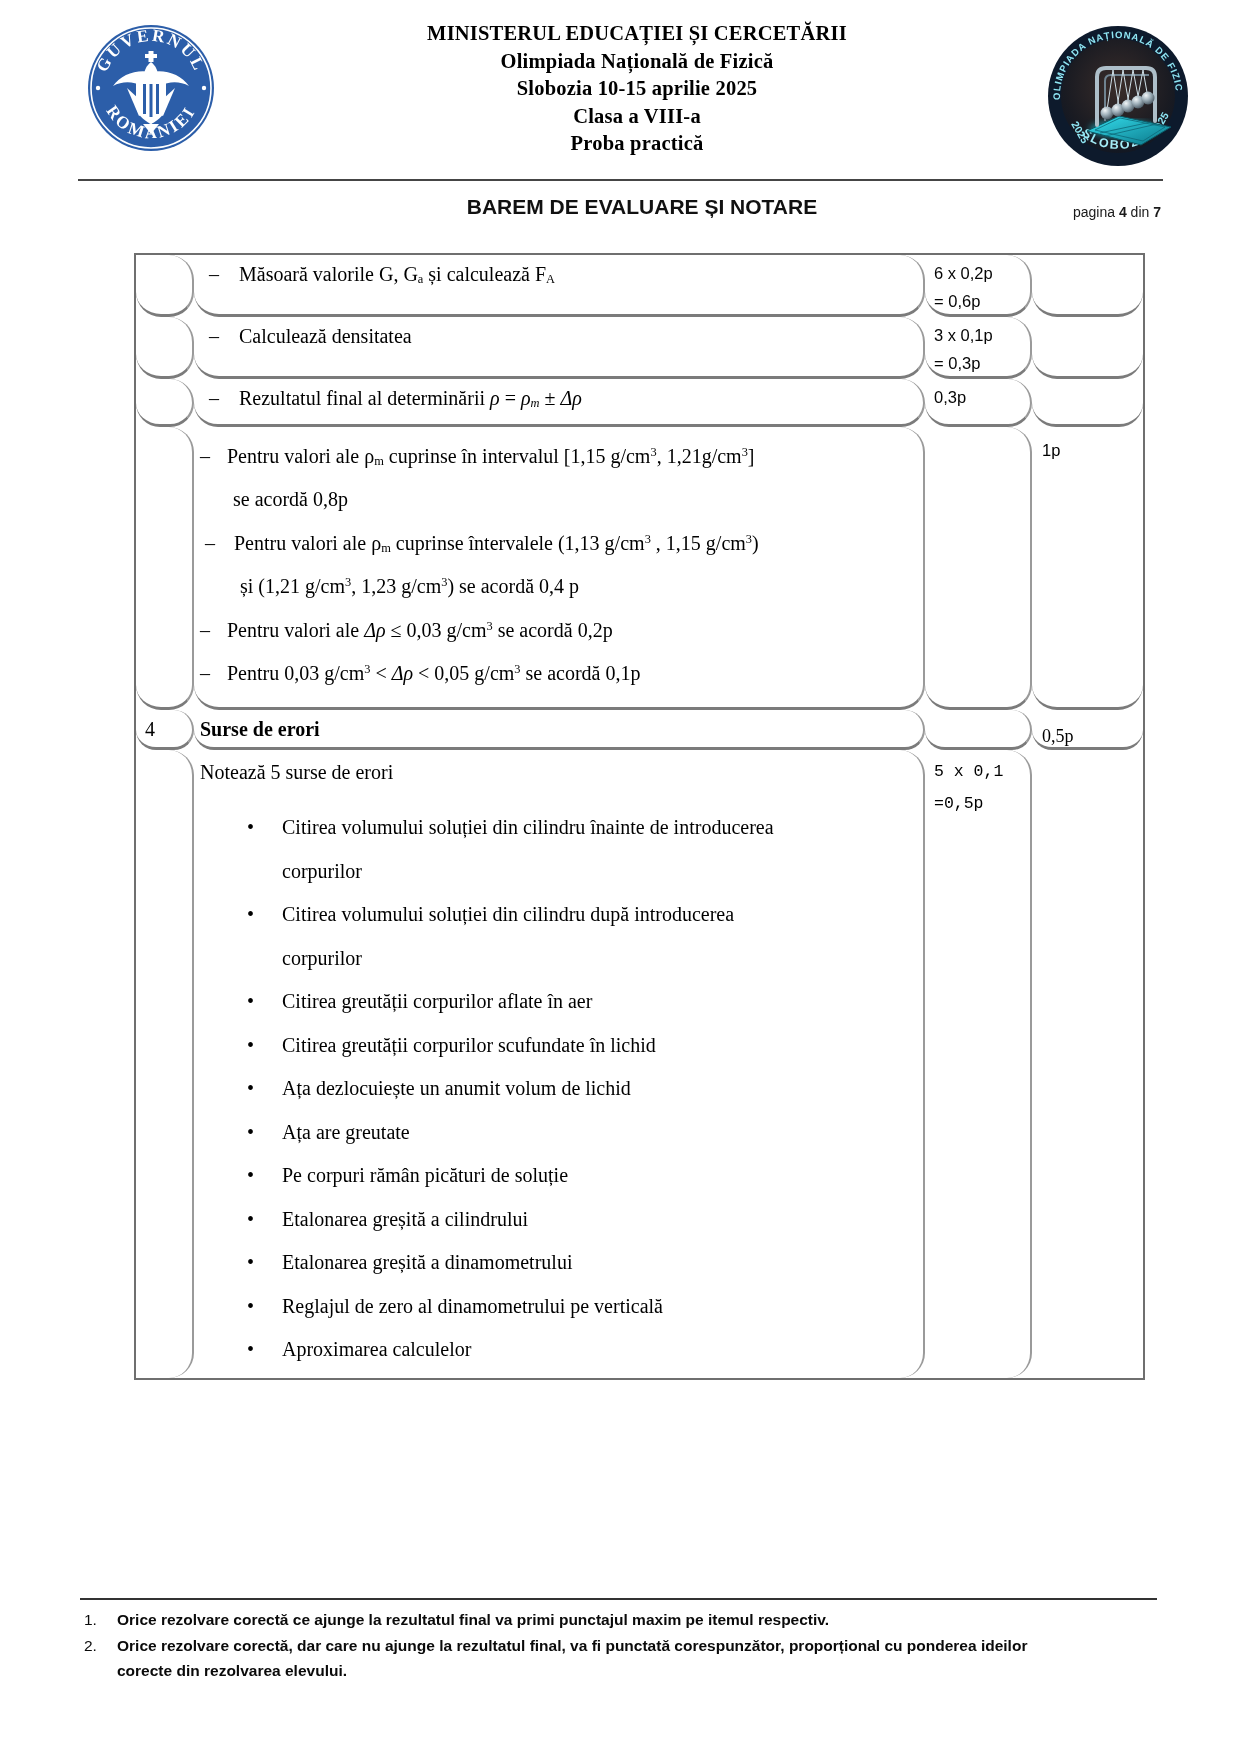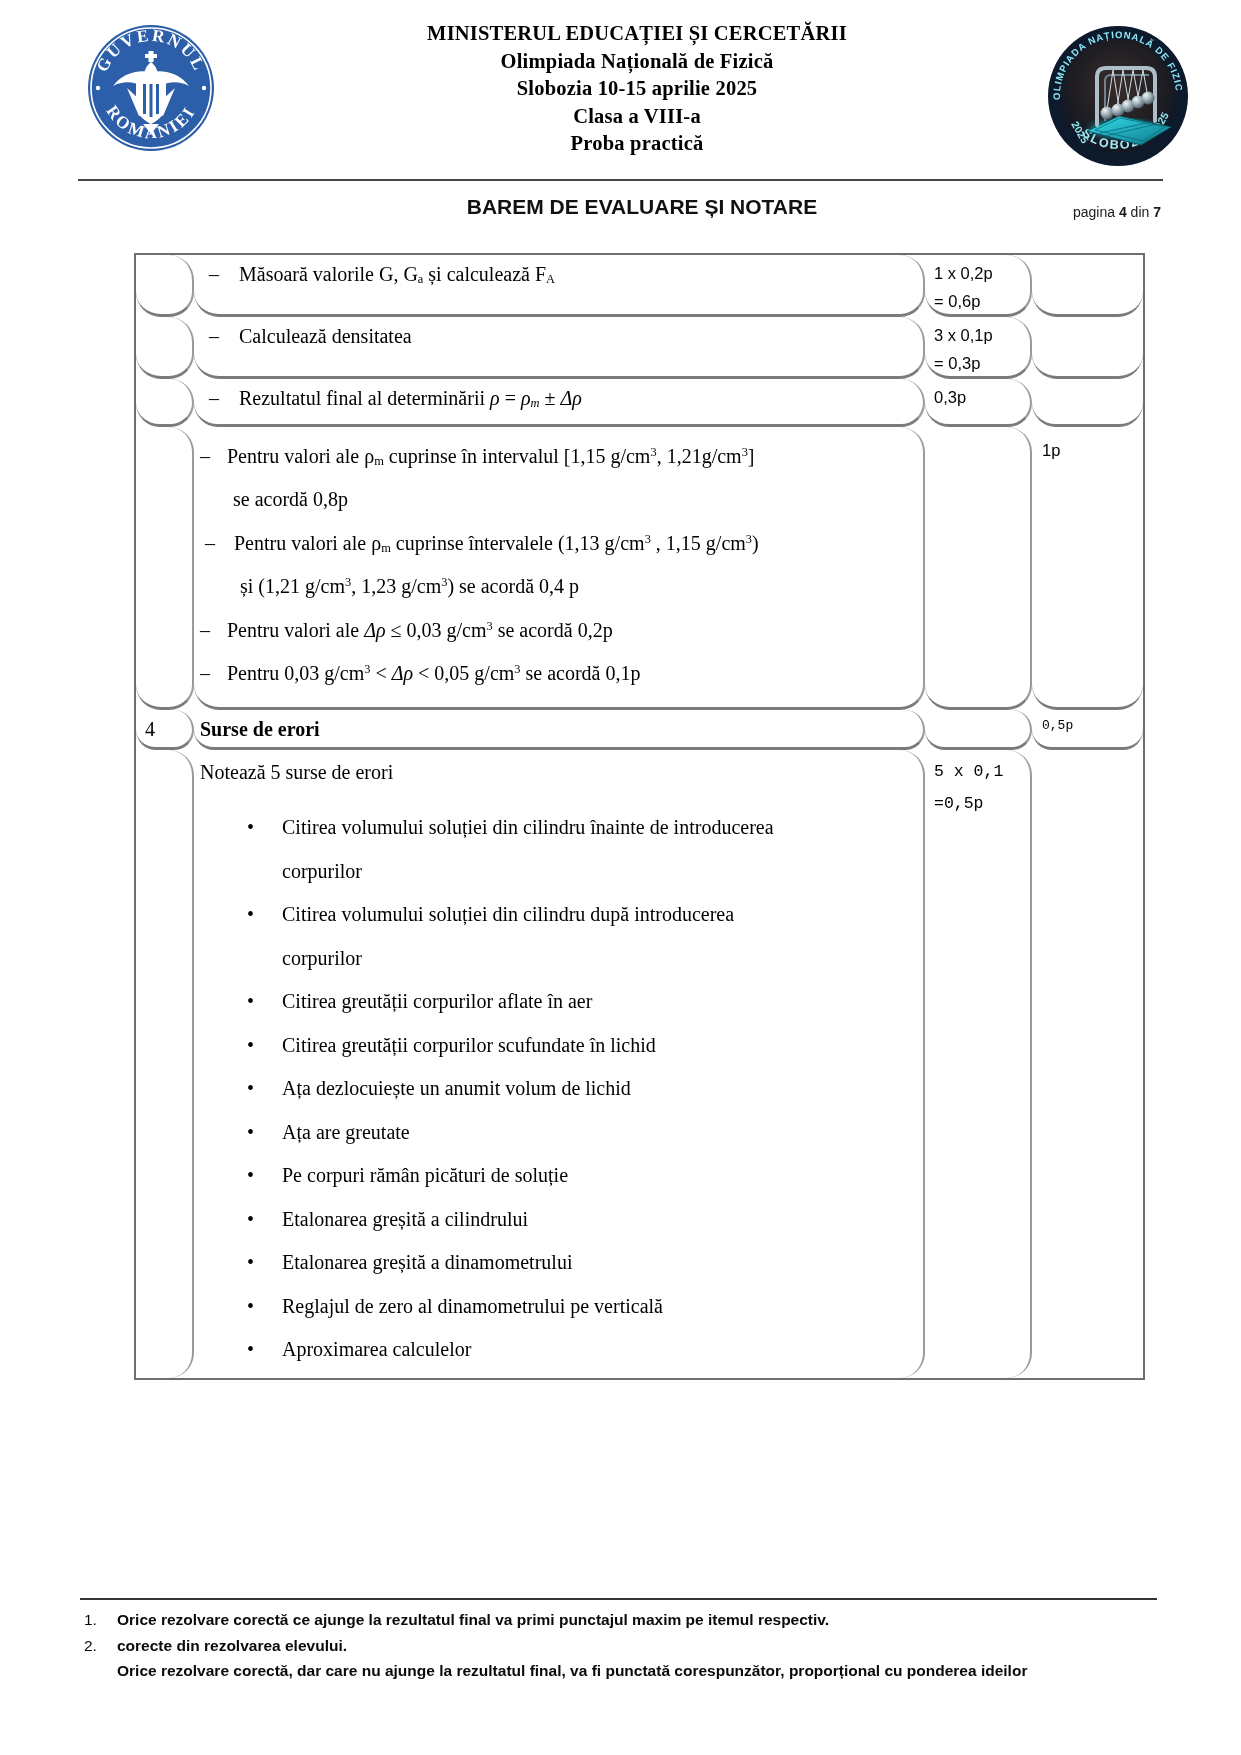--- a/index.html
+++ b/index.html
@@ -39,21 +39,21 @@
 
   .r4cell{padding:8px 6px 0 6px;line-height:43.4px;}
   .bline .dash{display:inline-block;width:27px;}
   .bline.ind1{margin-left:33px;}
   .bline.ind2{margin-left:5px;}
   .bline.ind2 .dash{width:29px;}
   .bline.ind3{margin-left:40px;}
 
   .numcell{padding:8px 0 0 9px;font-size:20px;}
   .boldtitle{font-weight:bold;padding:8px 0 0 6px;}
-  .tot5{font-family:Liberation Mono, monospace;font-size:13px;padding:8px 4px 0 10px;}
+  .tot5{font-family:Liberation Serif, serif;font-size:18px;padding:16px 4px 0 10px;}
 
   .r6cell{padding:4px 6px 0 6px;}
   .r6intro{line-height:36px;}
   .bullets{margin-top:16px;}
   .bullet-item{display:flex;margin-left:47px;}
   .bullet-item .marker{flex:none;width:35px;line-height:43.5px;}
   .blines{flex:1;}
   .blines div{line-height:43.5px;}
   .pts6{font-family:Liberation Mono, monospace;font-size:16.5px;line-height:32px;
         padding:6px 4px 0 9px;}
@@ -177,21 +177,21 @@
 
   <div class="pagina"><span>pagina </span><b>4</b><span> din </span><b>7</b></div>
 
   <div class="rubric">
 
     <div class="c"></div>
     <div class="c crit">
       <span class="dash">–</span><span><span>Măsoară valorile G, G</span><sub>a</sub><span> și calculează F</span><sub>A</sub></span>
     </div>
     <div class="c pts">
-      <div>1 x 0,2p</div>
+      <div>6 x 0,2p</div>
       <div>= 0,6p</div>
     </div>
     <div class="c lastcol tot"></div>
 
     <div class="c"></div>
     <div class="c crit">
       <span class="dash">–</span><span><span>Calculează densitatea</span></span>
     </div>
     <div class="c pts">
       <div>3 x 0,1p</div>
@@ -329,19 +329,19 @@
 
   <div class="foot-rule"></div>
   <div class="footnotes">
     <div class="fnote">
       <span class="no">1.</span>
       <span class="txt">Orice rezolvare corectă ce ajunge la rezultatul final va primi punctajul maxim pe itemul respectiv.</span>
     </div>
     <div class="fnote">
       <span class="no">2.</span>
       <span class="txt">
+        <div>Orice rezolvare corectă, dar care nu ajunge la rezultatul final, va fi punctată corespunzător, proporțional cu ponderea ideilor</div>
         <div>corecte din rezolvarea elevului.</div>
-        <div>Orice rezolvare corectă, dar care nu ajunge la rezultatul final, va fi punctată corespunzător, proporțional cu ponderea ideilor</div>
       </span>
     </div>
   </div>
 
 </div>
 
 </body></html>

